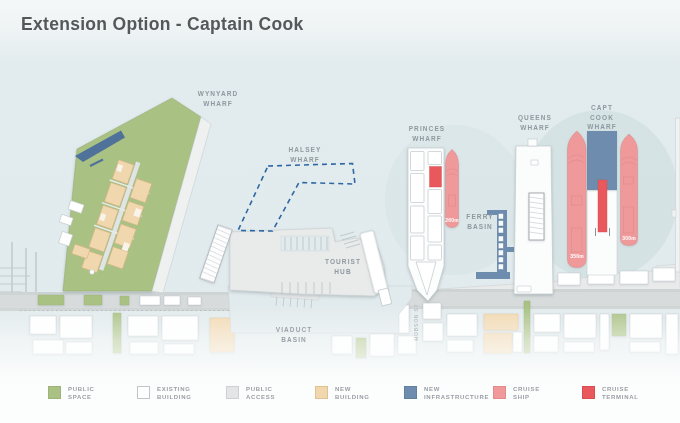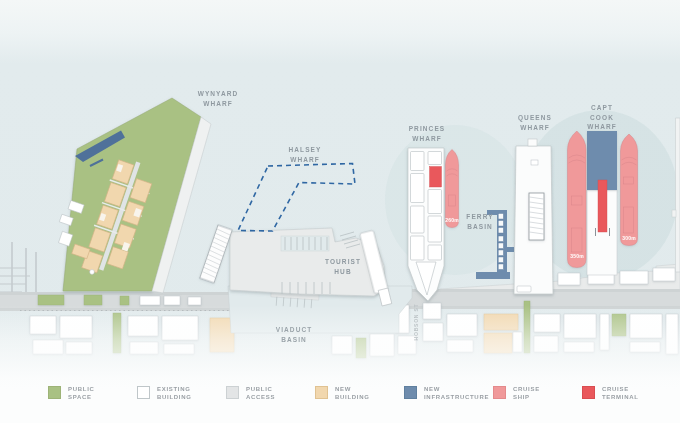--- a/index.html
+++ b/index.html
@@ -264,20 +264,21 @@
     </g>
 
     <g>
       <path d="M675.5,118 L680,118 L680,272 L675.5,272 Z" fill="#f1f3f3" stroke="#c8ced0" stroke-width="0.6"></path>
       <rect x="672" y="210" width="4" height="7" fill="#f1f3f3" stroke="#c8ced0" stroke-width="0.5"></rect>
     </g>
   </svg>
 
   <div class="fade"></div>
 
+  <h1 class="page-title">Extension Option - Captain Cook</h1>
 
   <div class="map-label" style="left:178px;top:89px">
     <span>WYNYARD</span>
     <span>WHARF</span>
   </div>
   <div class="map-label" style="left:265px;top:145px">
     <span>HALSEY</span>
     <span>WHARF</span>
   </div>
   <div class="map-label" style="left:387px;top:124px">

